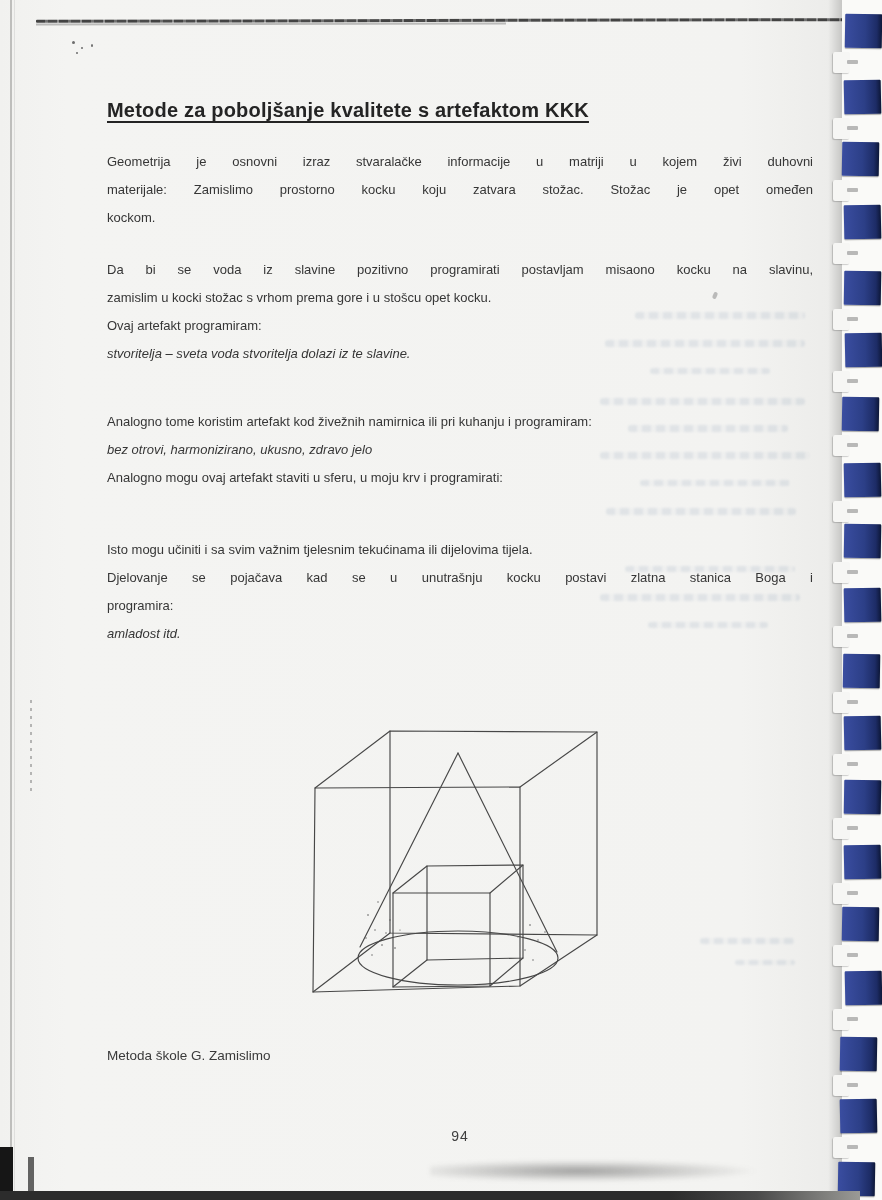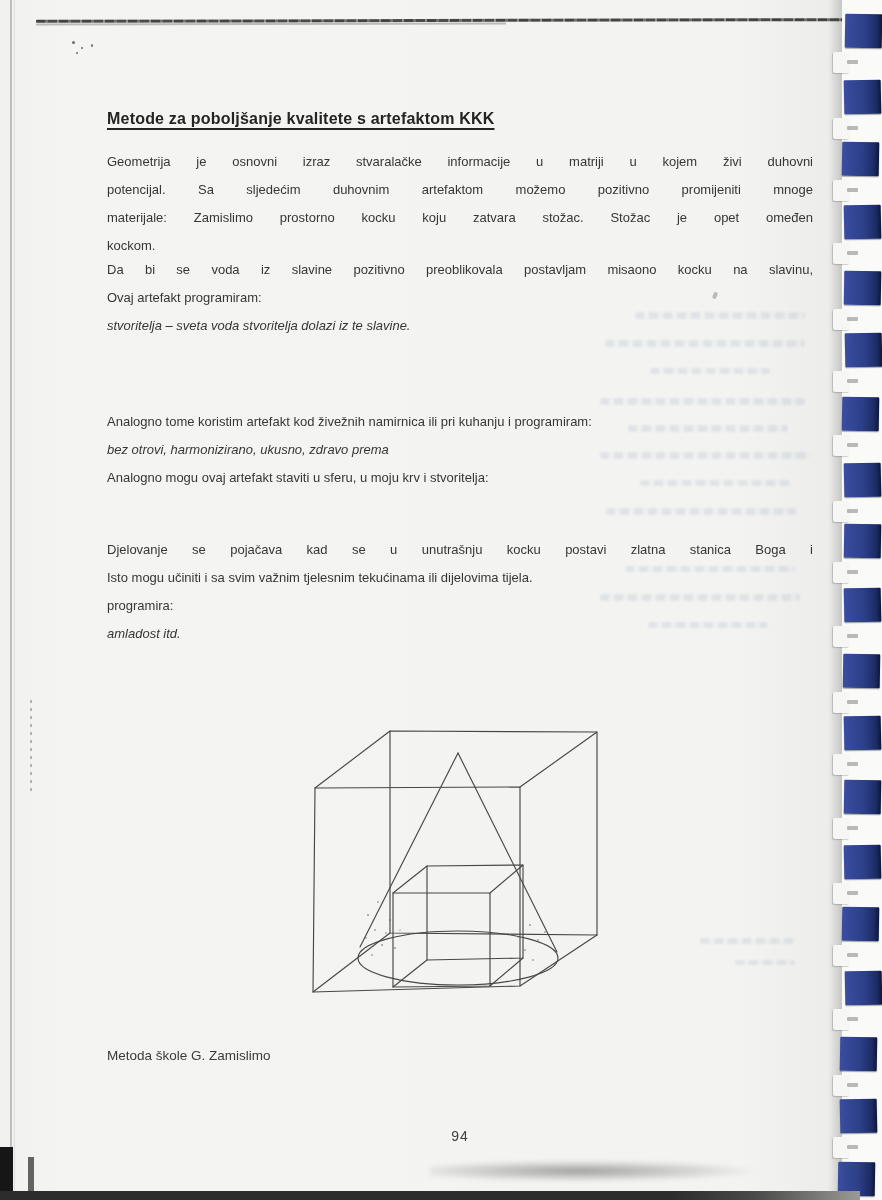--- a/index.html
+++ b/index.html
@@ -35,21 +35,21 @@
      background:repeating-linear-gradient(90deg,#40628c 0 9px,rgba(64,98,140,.25) 9px 14px);}
   
   .binding{position:absolute;left:842px;top:0;width:40px;height:1200px;background:#fafaf8;}
   .tab{position:absolute;width:37px;height:34px;border-radius:1px;
      background:linear-gradient(90deg,#3a4da0 0%,#2c3f87 55%,#1d2c66 86%,#0d1738 100%);
      box-shadow:0 1px 1px rgba(0,0,0,.35);}
   .notch{position:absolute;left:-9px;width:17px;height:21px;background:#f6f6f4;
      border-radius:2px;box-shadow:-1px 1px 1px rgba(0,0,0,.18);}
   .gapdash{position:absolute;left:5px;width:11px;height:4px;background:#8d8d8d;opacity:.6;border-radius:1px;}
   
-  .title{position:absolute;left:107px;top:110px;font-size:16px;font-weight:bold;color:#242424;
+  .title{position:absolute;left:107px;top:99px;font-size:20px;font-weight:bold;color:#242424;
      letter-spacing:.2px;text-decoration:underline;text-underline-offset:4px;
      text-decoration-thickness:1.5px;}
   .para{position:absolute;left:107px;width:706px;color:#363636;font-size:13px;}
   .line{height:28px;line-height:28px;white-space:nowrap;overflow:visible;}
   .line.j{white-space:normal;text-align:justify;text-align-last:justify;}
   .line.i{font-style:italic;}
   .para-0{top:148px}.para-1{top:256px}.para-2{top:408px}.para-3{top:536px}
   .figure{position:absolute;left:290px;top:690px;}
   .caption{position:absolute;left:107px;top:1048px;font-size:13.5px;color:#3a3a3a;}
   .pagenum{position:absolute;left:107px;top:1128px;width:706px;text-align:center;
@@ -83,37 +83,37 @@
     <div class="ghost" style="left:625px;top:566px;width:170px;height:6px;"></div>
     <div class="ghost" style="left:600px;top:594px;width:200px;height:7px;"></div>
     <div class="ghost" style="left:648px;top:622px;width:120px;height:6px;"></div>
     <div class="ghost" style="left:700px;top:938px;width:95px;height:6px;"></div>
     <div class="ghost" style="left:735px;top:960px;width:60px;height:5px;"></div>
 
     <div class="title">Metode za poboljšanje kvalitete s artefaktom KKK</div>
     <div id="paragraphs">
         <div class="para para-0">
           <div class="line j">Geometrija je osnovni izraz stvaralačke informacije u matriji u kojem živi duhovni</div>
-          <div class="line j">potencijal. Sa sljedećim duhovnim artefaktom možemo pozitivno promijeniti mnoge</div>
           <div class="line j">materijale: Zamislimo prostorno kocku koju zatvara stožac. Stožac je opet omeđen</div>
           <div class="line">kockom.</div>
         </div>
         <div class="para para-1">
-          <div class="line j">Da bi se voda iz slavine pozitivno preoblikovala postavljam misaono kocku na slavinu,</div>
+          <div class="line j">Da bi se voda iz slavine pozitivno programirati postavljam misaono kocku na slavinu,</div>
+          <div class="line">zamislim u kocki stožac s vrhom prema gore i u stošcu opet kocku.</div>
           <div class="line">Ovaj artefakt programiram:</div>
           <div class="line i">stvoritelja – sveta voda stvoritelja dolazi iz te slavine.</div>
         </div>
         <div class="para para-2">
           <div class="line">Analogno tome koristim artefakt kod živežnih namirnica ili pri kuhanju i programiram:</div>
-          <div class="line i">bez otrovi, harmonizirano, ukusno, zdravo prema</div>
-          <div class="line">Analogno mogu ovaj artefakt staviti u sferu, u moju krv i stvoritelja:</div>
+          <div class="line i">bez otrovi, harmonizirano, ukusno, zdravo jelo</div>
+          <div class="line">Analogno mogu ovaj artefakt staviti u sferu, u moju krv i programirati:</div>
         </div>
         <div class="para para-3">
+          <div class="line">Isto mogu učiniti i sa svim važnim tjelesnim tekućinama ili dijelovima tijela.</div>
           <div class="line j">Djelovanje se pojačava kad se u unutrašnju kocku postavi zlatna stanica Boga i</div>
-          <div class="line">Isto mogu učiniti i sa svim važnim tjelesnim tekućinama ili dijelovima tijela.</div>
           <div class="line">programira:</div>
           <div class="line i">amladost itd.</div>
         </div>
       </div>
 
     <svg class="figure" width="330" height="340" viewBox="0 0 330 340">
       <g fill="none" stroke="#474747" stroke-width="1.15" stroke-linejoin="round" stroke-linecap="round">
 
         <g>
           <path d="M25,98 L230,97 L230,296 L23,302 Z"></path>

